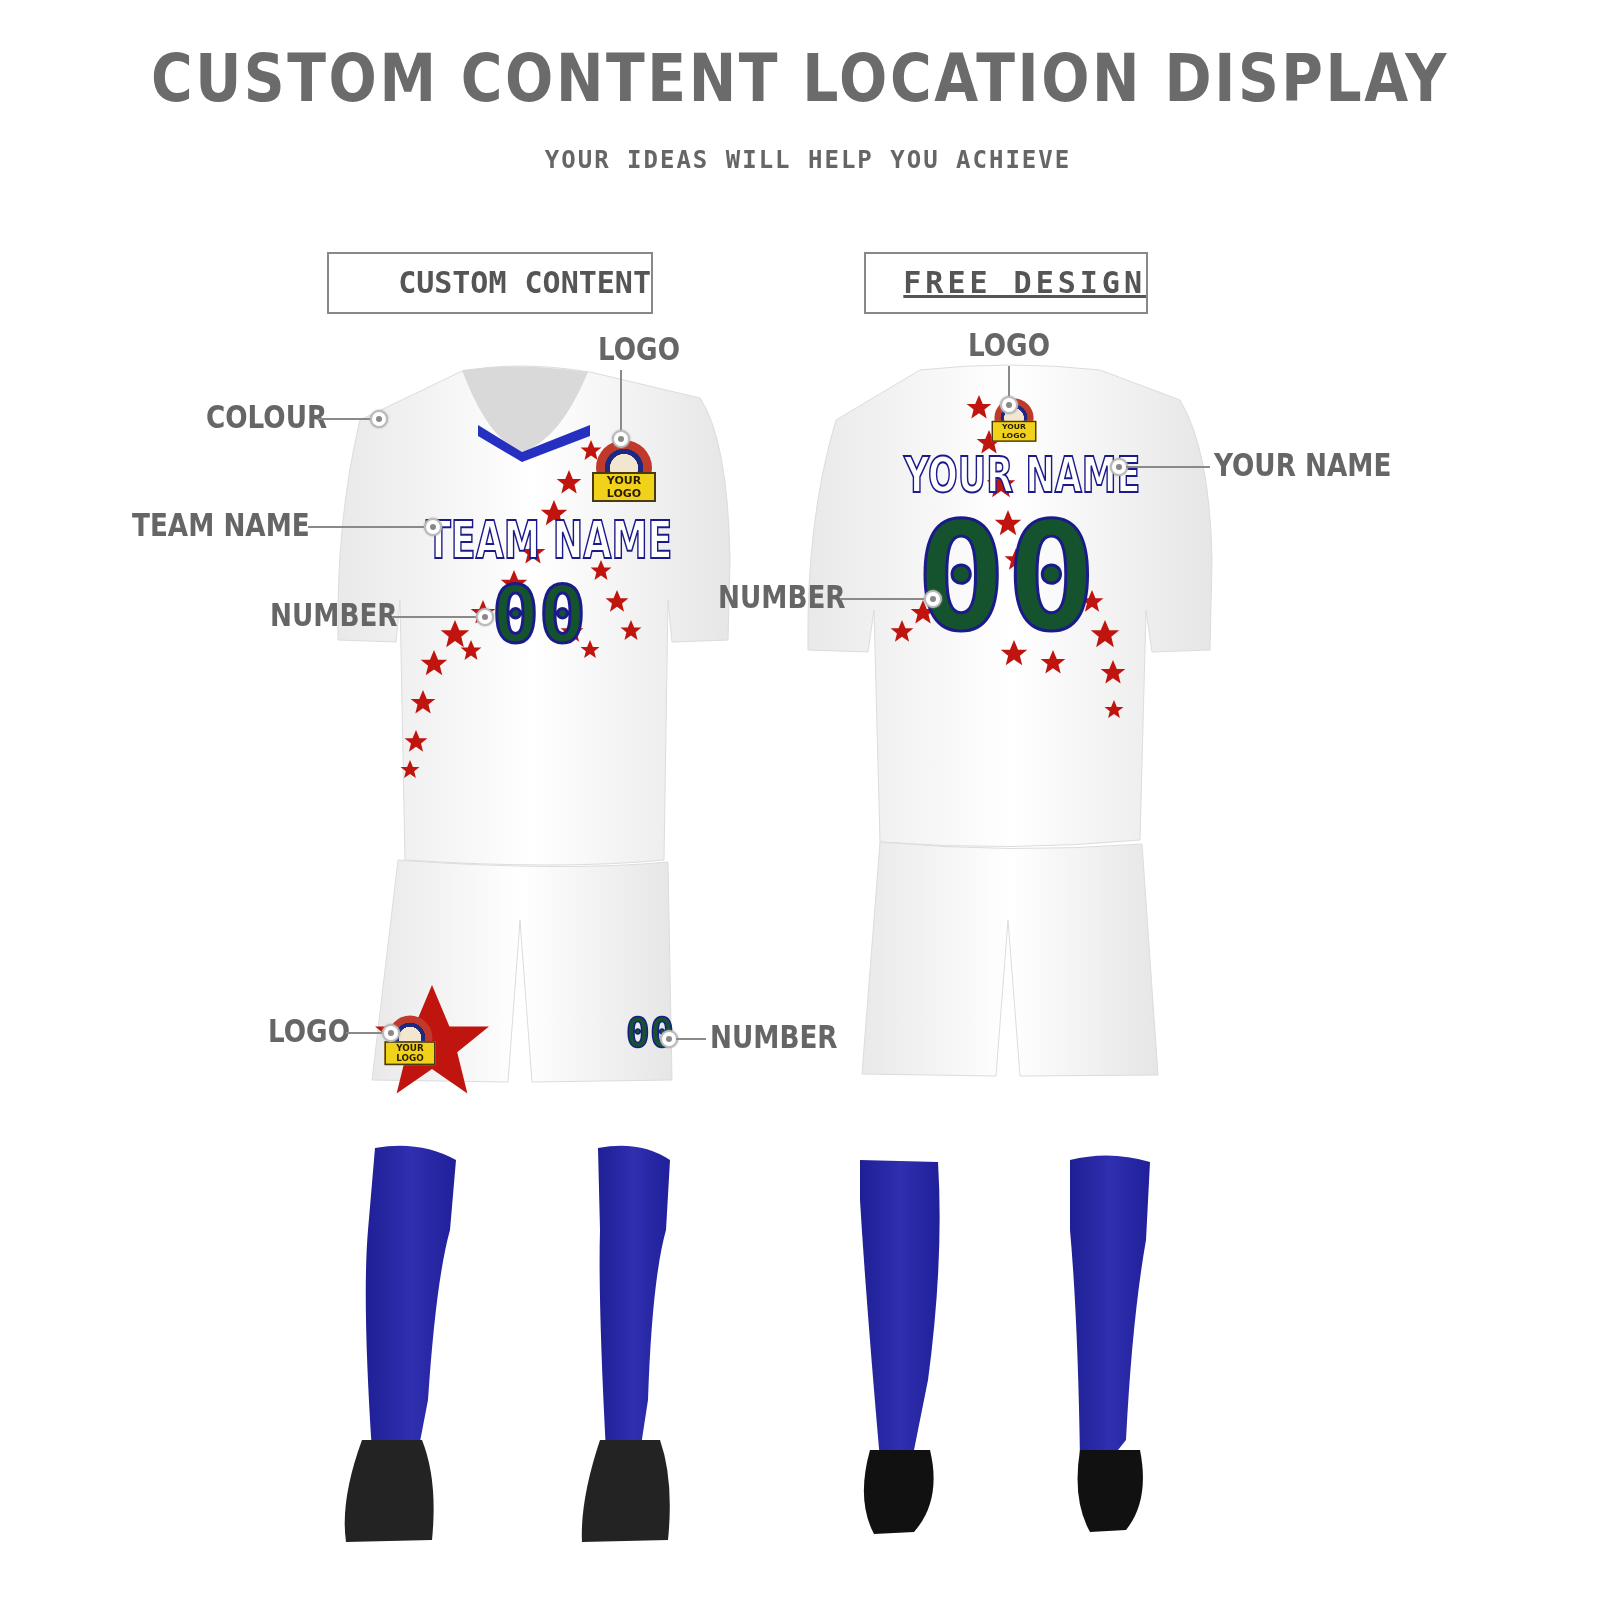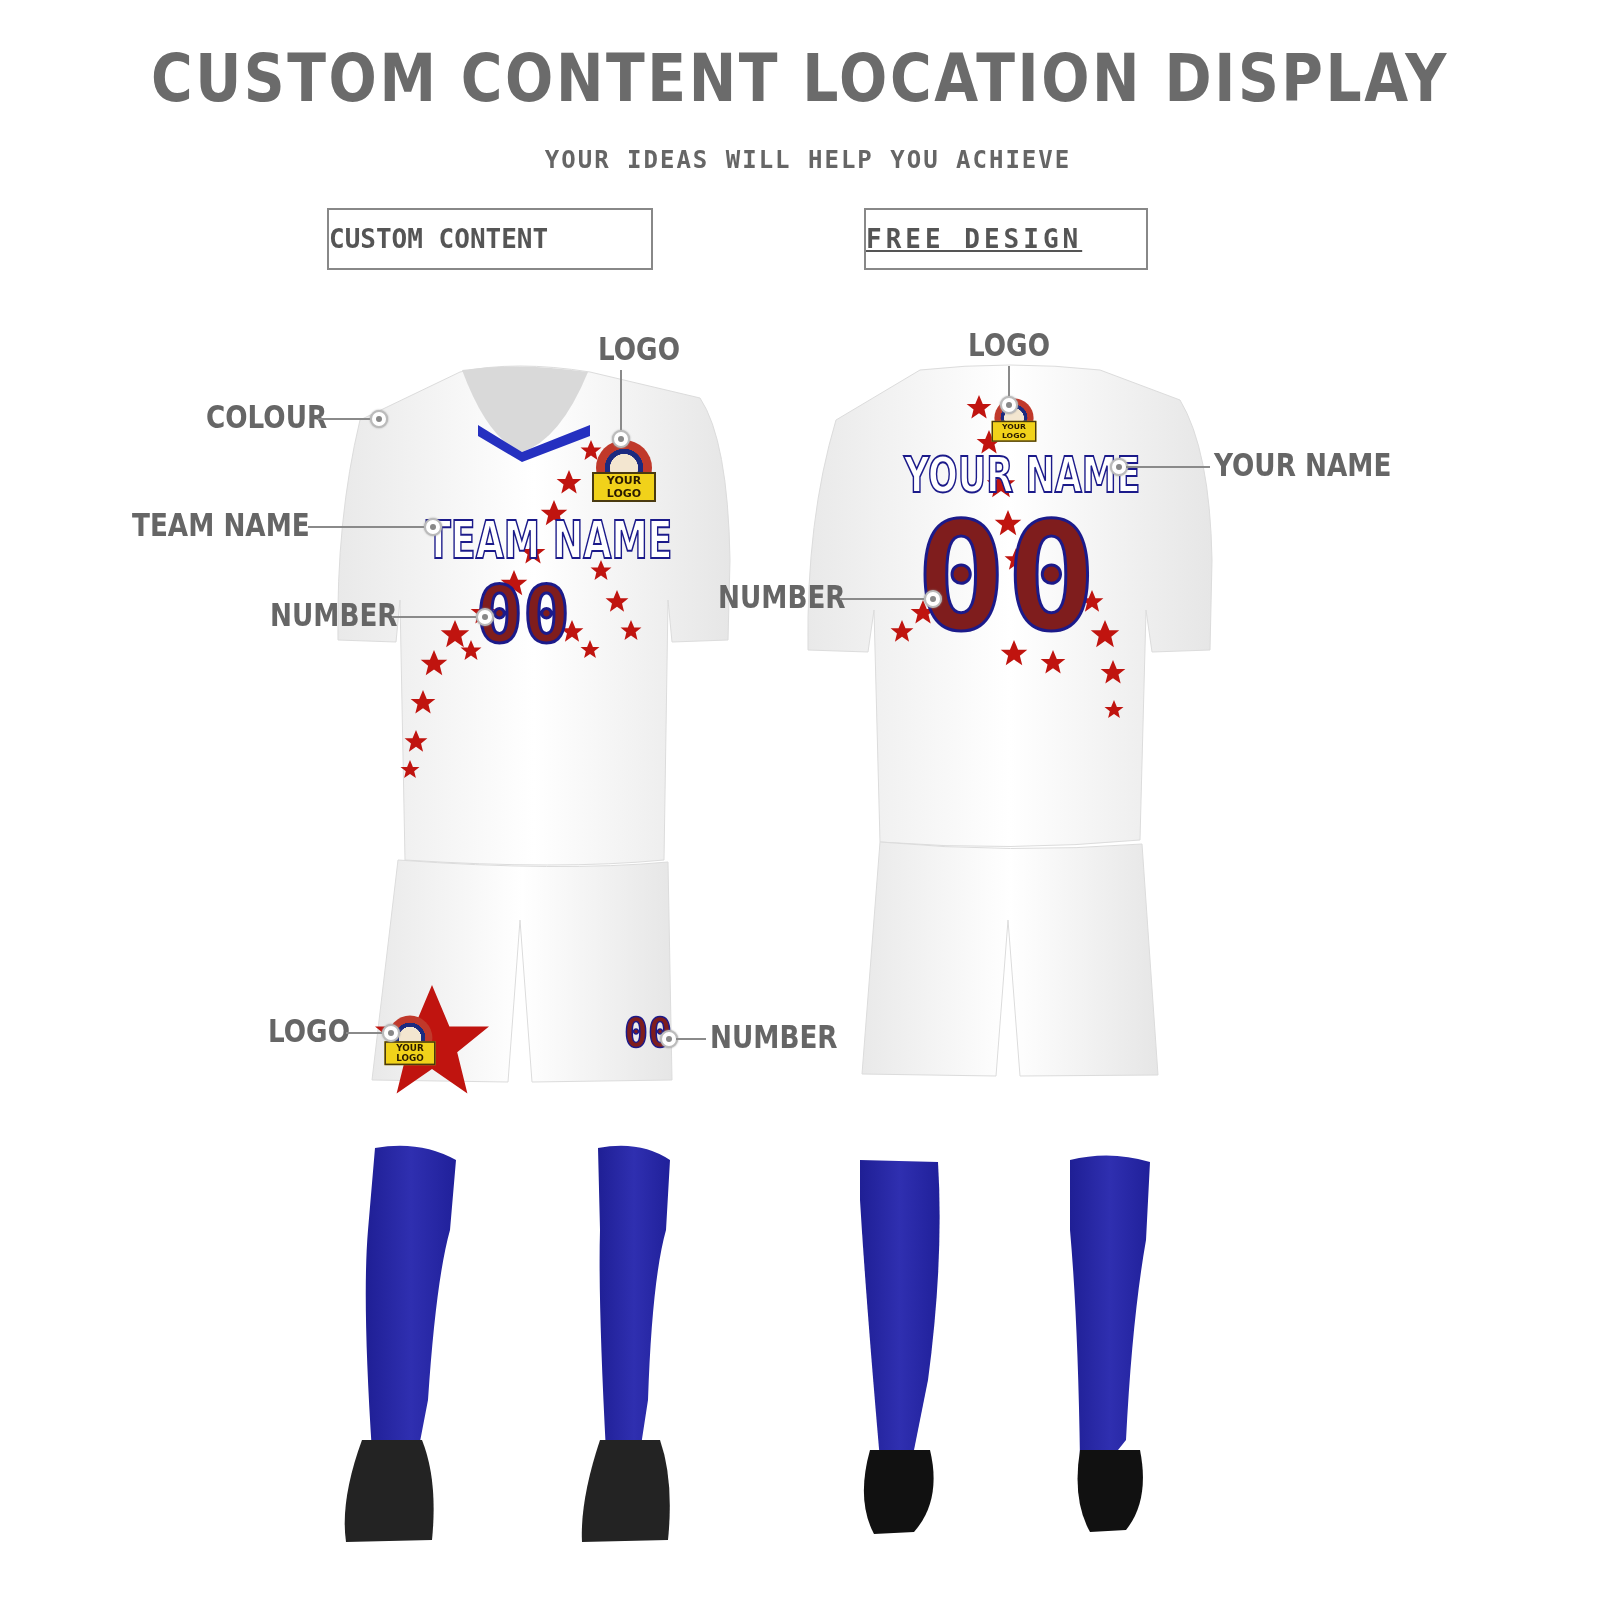--- a/index.html
+++ b/index.html
@@ -1,26 +1,26 @@
 <!DOCTYPE html>
 <html><head>
 <meta charset="utf-8">
 <style>
   html,body{margin:0;padding:0;background:#ffffff;}
   body{width:1600px;height:1600px;position:relative;overflow:hidden;font-family:"DejaVu Sans",sans-serif;}
   .abs{position:absolute;}
   .title{left:0;width:1600px;top:40px;text-align:center;color:#6b6b6b;font-family:"DejaVu Sans",sans-serif;font-weight:bold;font-size:66px;letter-spacing:3px;transform:scaleX(0.86);transform-origin:center;}
   .subtitle{left:8px;width:1600px;top:146px;text-align:center;color:#666;font-family:"DejaVu Sans Mono",monospace;font-weight:bold;font-size:24px;letter-spacing:2px;}
-  .boxlabel{border:2px solid #888;color:#555;font-family:"DejaVu Sans Mono",monospace;font-weight:bold;font-size:26px;text-align:left;line-height:58px;height:58px;}
+  .boxlabel{border:2px solid #888;color:#555;font-family:"DejaVu Sans Mono",monospace;font-weight:bold;font-size:30px;text-align:right;line-height:58px;height:58px;margin-top:44px;}
   .lbl{color:#666;font-weight:bold;font-size:32px;font-family:"DejaVu Sans",sans-serif;transform:scaleX(0.82);transform-origin:left center;white-space:nowrap;}
   .line{background:#8a8a8a;height:2px;}
   .vline{background:#8a8a8a;width:2px;}
   .dot{width:14px;height:14px;border-radius:50%;background:#fff;border:2px solid #bbb;box-shadow:0 0 2px #999;}
   .dot::after{content:"";position:absolute;left:4px;top:4px;width:6px;height:6px;border-radius:50%;background:#888;}
-  .jnum{font-family:"DejaVu Sans Mono",monospace;font-weight:bold;color:#7f1d1d;-webkit-text-stroke:3px #1b1a8a;text-align:left;}
+  .jnum{font-family:"DejaVu Sans Mono",monospace;font-weight:bold;color:#14532d;-webkit-text-stroke:3px #1b1a8a;text-align:right;}
   .jtext{font-family:"DejaVu Sans",sans-serif;font-weight:bold;color:#fff;-webkit-text-stroke:2px #1b1a8a;white-space:nowrap;transform:scaleX(0.7);transform-origin:left center;}
   .badge{width:56px;height:56px;border-radius:50%;background:radial-gradient(circle,#f3e6d0 35%,#1b2a80 36%,#1b2a80 48%,#c0392b 49%);}
   .ribbon{background:#f1d21a;border:2px solid #4a3a10;color:#2a1a00;font-weight:bold;font-size:11px;text-align:center;font-family:"DejaVu Sans",sans-serif;}
 </style>
 </head>
 <body>
 
 <div class="abs title">CUSTOM CONTENT LOCATION DISPLAY</div>
 <div class="abs subtitle">YOUR IDEAS WILL HELP YOU ACHIEVE</div>
 

